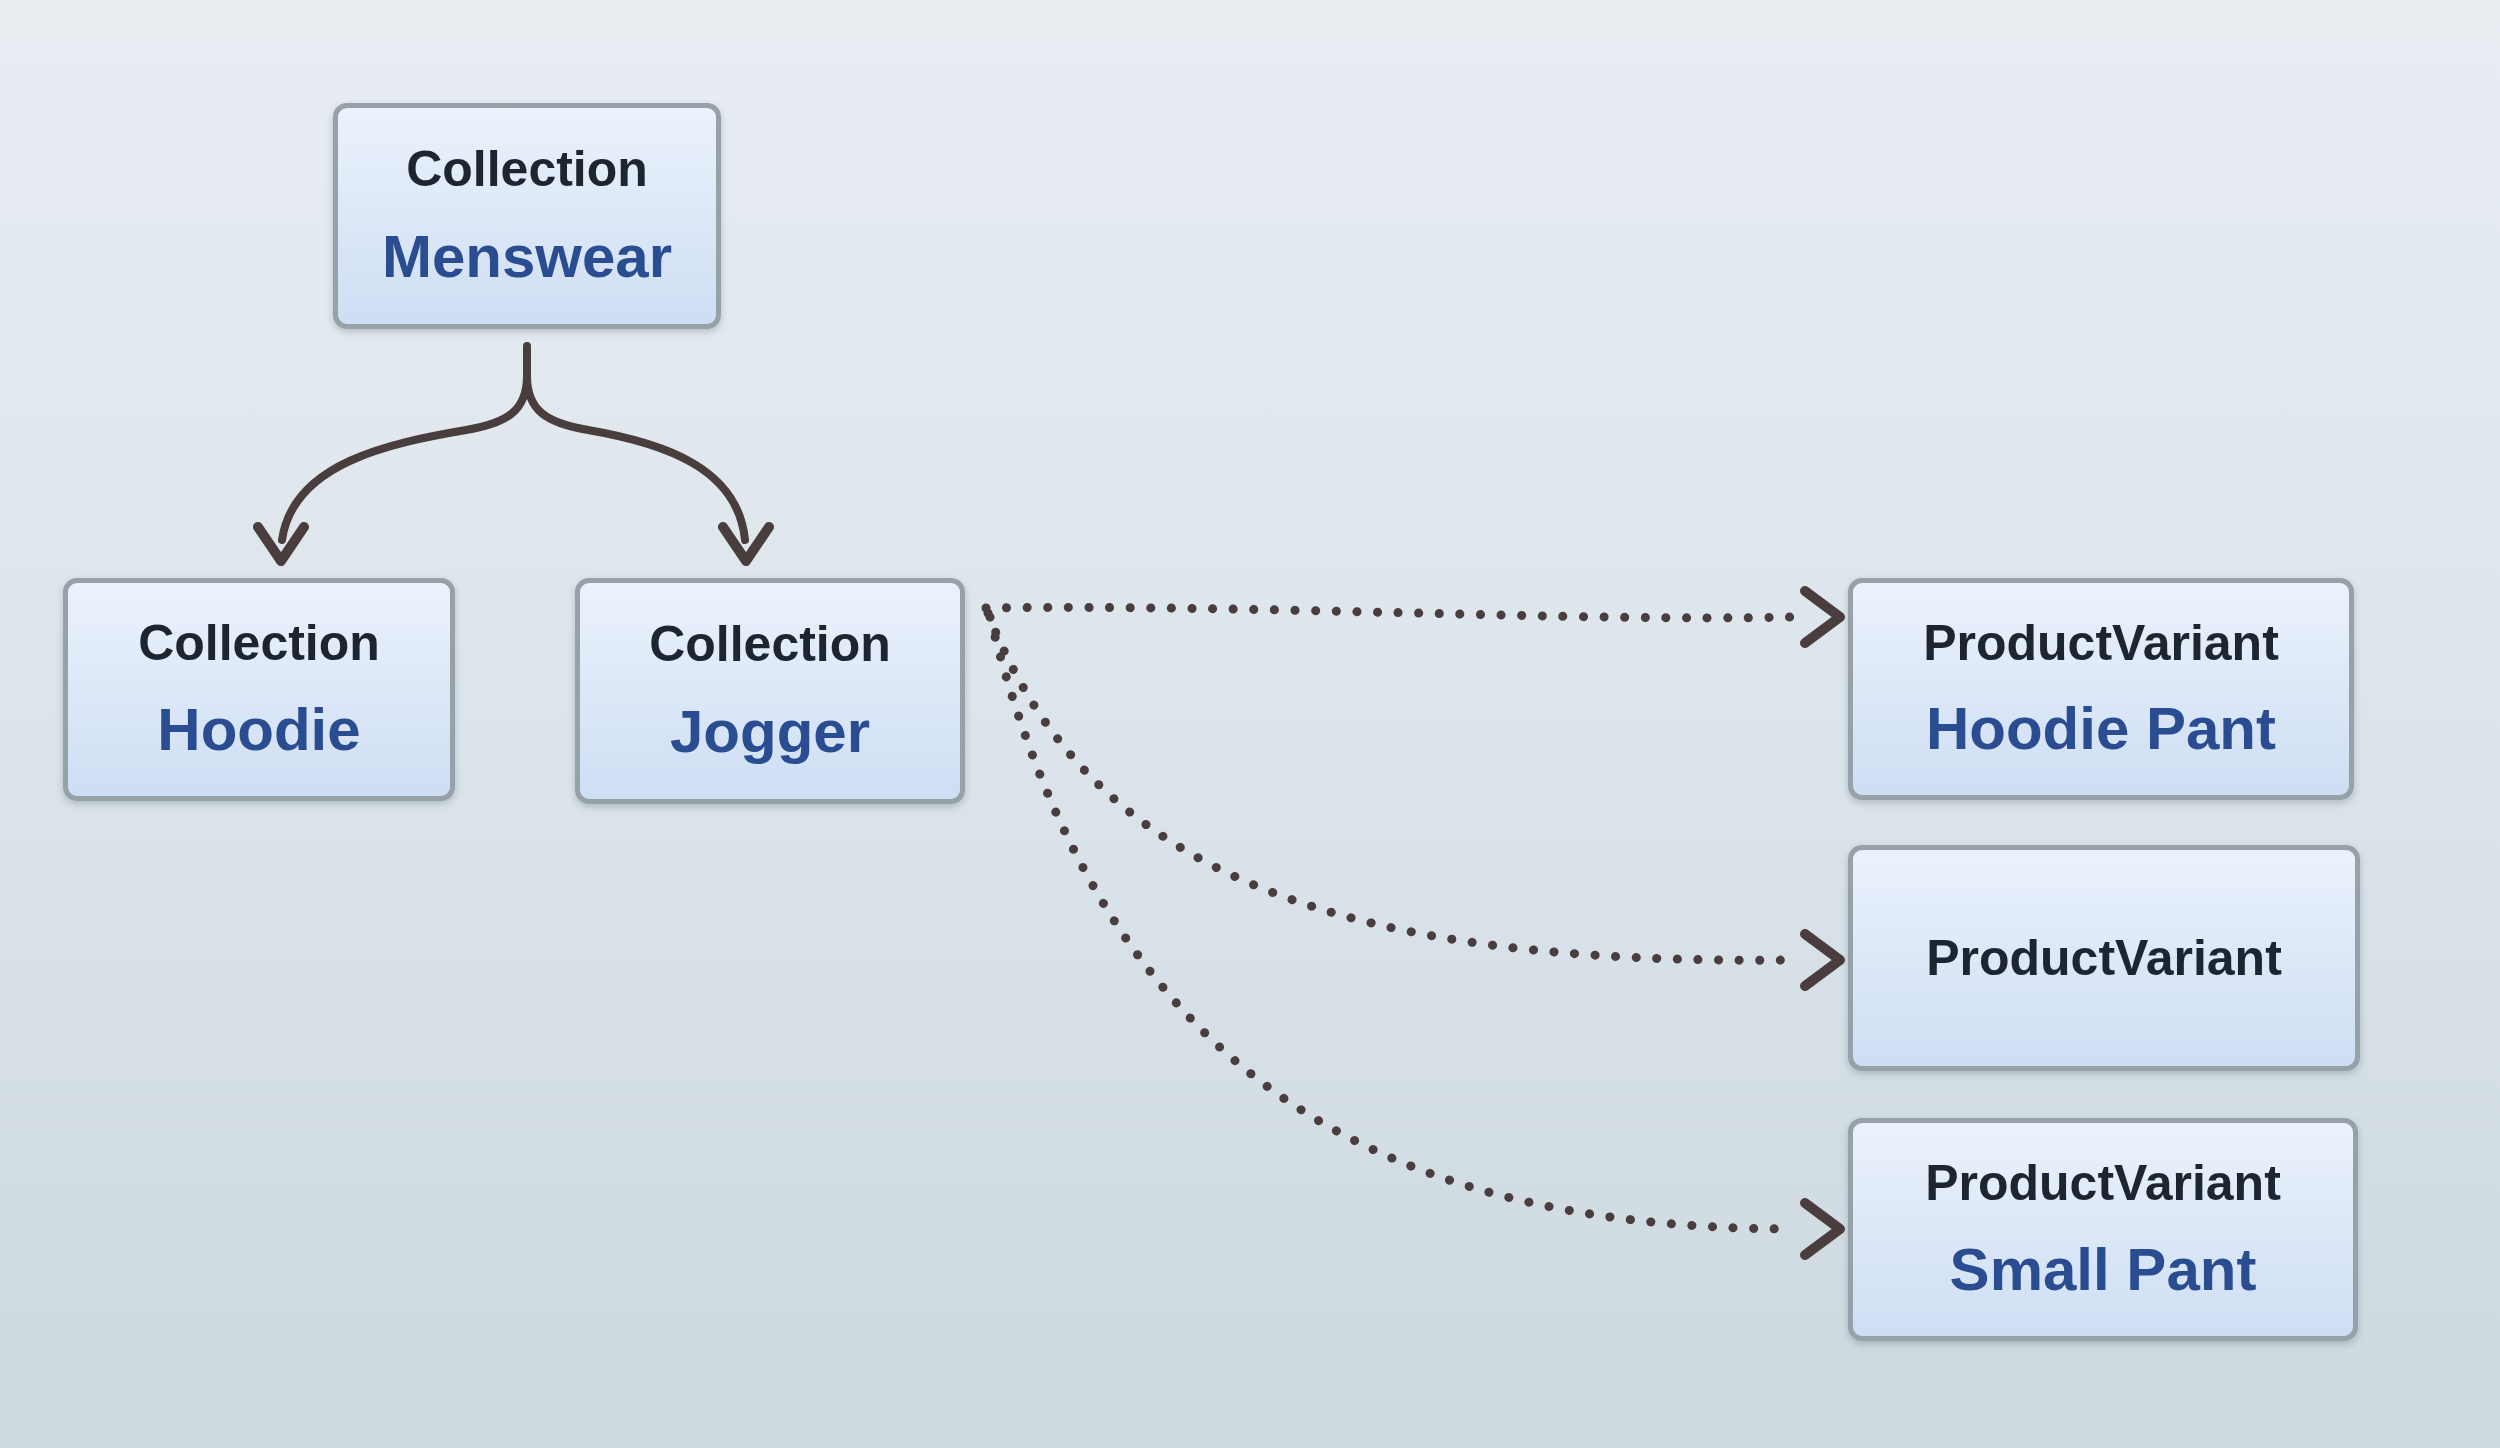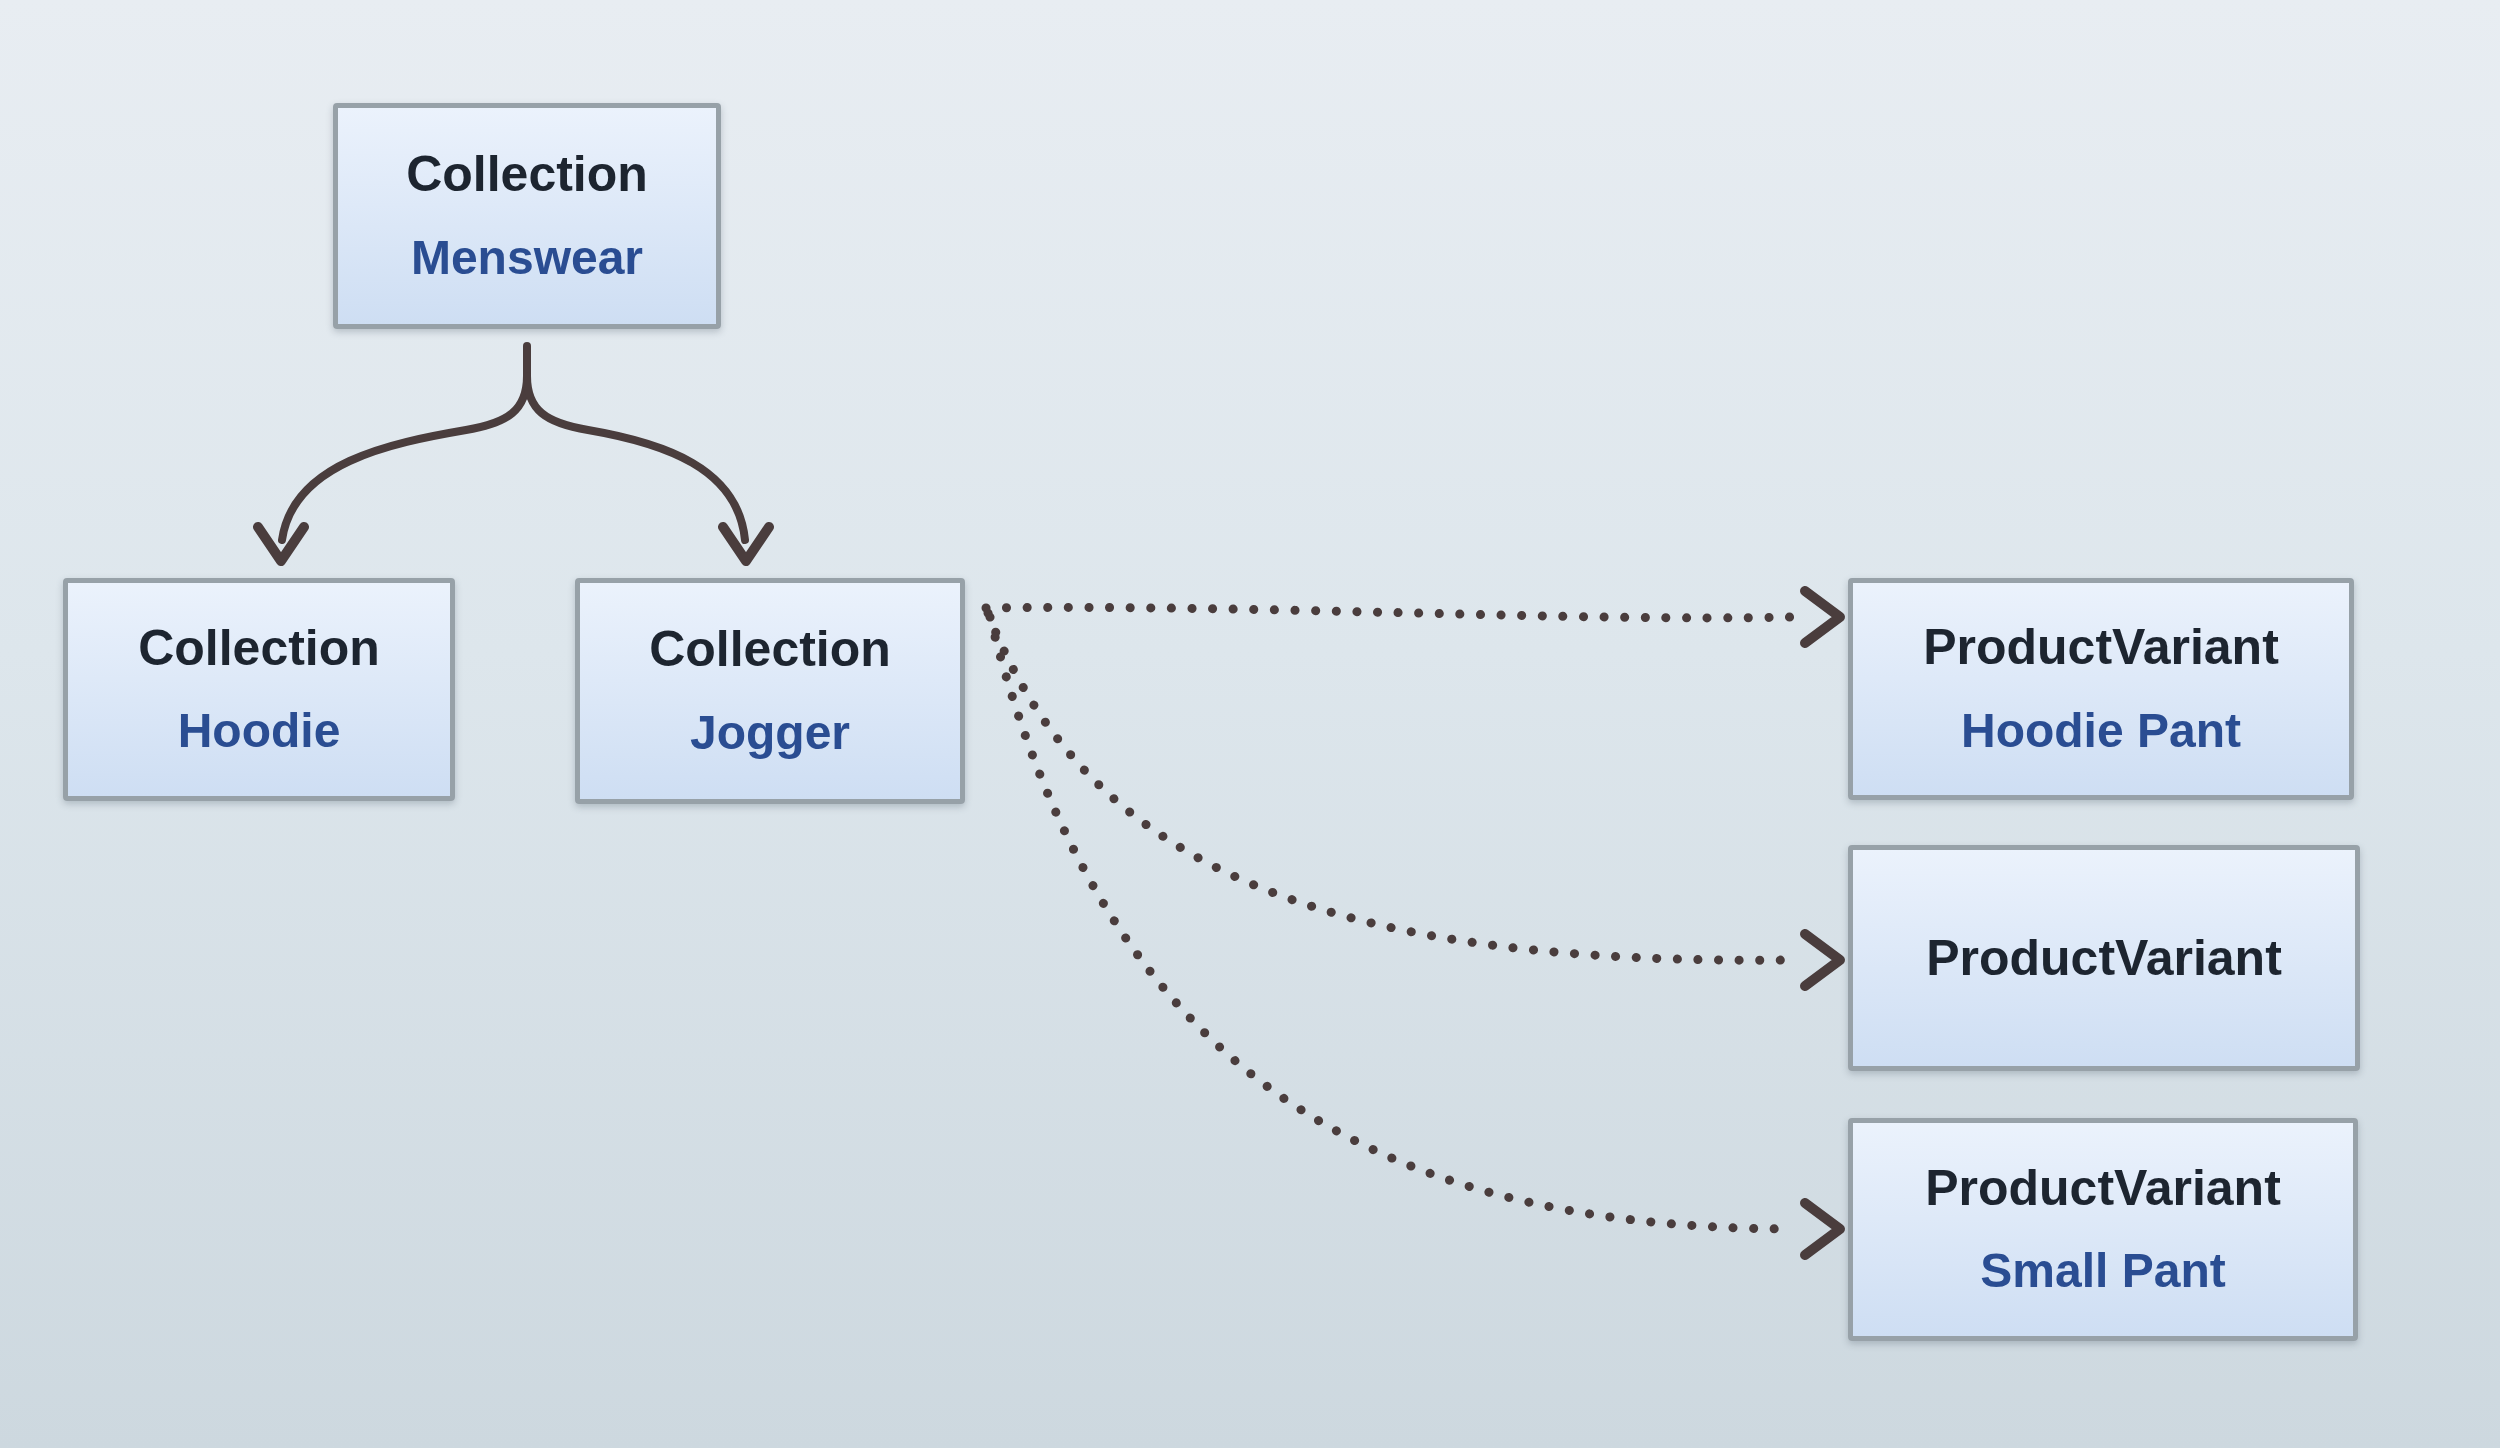--- a/index.html
+++ b/index.html
@@ -46,39 +46,39 @@
     stroke:var(--arrow-color);
     stroke-width:10;
     fill:none;
     stroke-linecap:round;
     stroke-linejoin:round;
   }
   .node{
     position:absolute;
     box-sizing:border-box;
     border:5px solid var(--node-border);
-    border-radius:4px;
+    border-radius:14px;
     background:linear-gradient(180deg,var(--node-top) 0%,var(--node-bottom) 100%);
     box-shadow:0 3px 7px rgba(70,82,96,0.28);
     display:flex;
     flex-direction:column;
     justify-content:space-evenly;
     align-items:center;
     text-align:center;
     padding:8px 10px;
   }
   .node .type{
     font-size:50px;
     font-weight:bold;
     color:var(--type-color);
     line-height:1.1;
     white-space:nowrap;
   }
   .node .name{
-    font-size:48px;
+    font-size:60px;
     font-weight:bold;
     color:var(--name-color);
     line-height:1.1;
     white-space:nowrap;
   }
   #node-menswear{left:333px;top:103px;width:388px;height:226px;}
   #node-formal  {left:63px; top:578px;width:392px;height:223px;}
   #node-casual  {left:575px;top:578px;width:390px;height:226px;}
   #node-hoodie  {left:1848px;top:578px;width:506px;height:222px;}
   #node-tshirt  {left:1848px;top:845px;width:512px;height:226px;}

